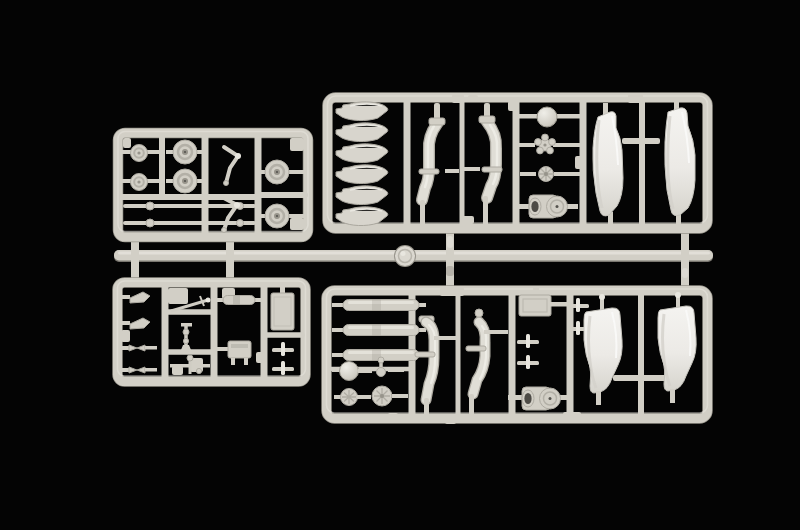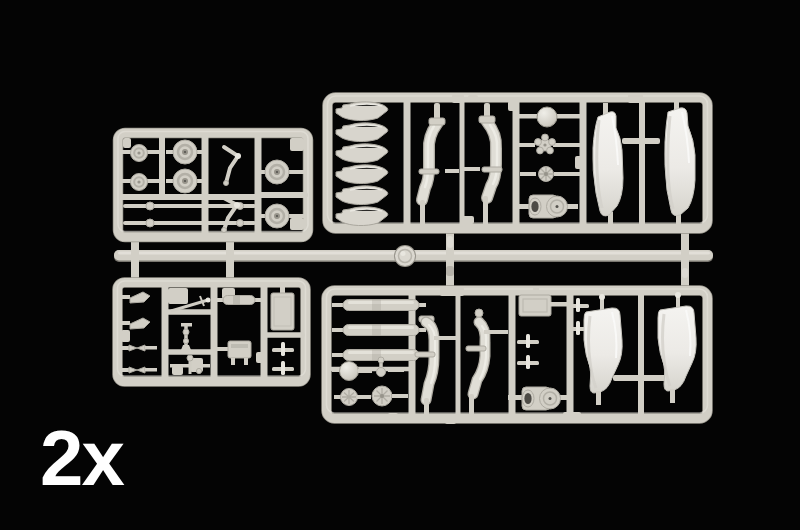--- a/index.html
+++ b/index.html
@@ -440,15 +440,14 @@
       <rect x="676" y="290" width="4" height="18" class="gf"></rect>
       <circle cx="678" cy="295" r="3" class="gfl"></circle>
       <path class="wp" d="M660 310 L686 306 Q694 305.5 694 313 L696 338 Q697 353 692 363 L686 376 Q682 388 674 390 L668 391 Q664 391 664 384 L665 368 Q659 353 658 338 L658 318 Q658 311 660 310 Z"></path>
       <path d="M664 314 Q661 338 664 360 Q666 376 670 386" fill="none" stroke="#d3d1ca" stroke-width="3" opacity=".8"></path>
       <path d="M686 310 Q692 333 690 356" fill="none" stroke="#fafaf8" stroke-width="2" opacity=".9"></path>
       <rect x="670" y="389" width="5" height="14" class="gf"></rect>
     </g>
   </g>
 </svg>
 
-<div class="qty">2x</div>
 
 </div>
 
 </body></html>

